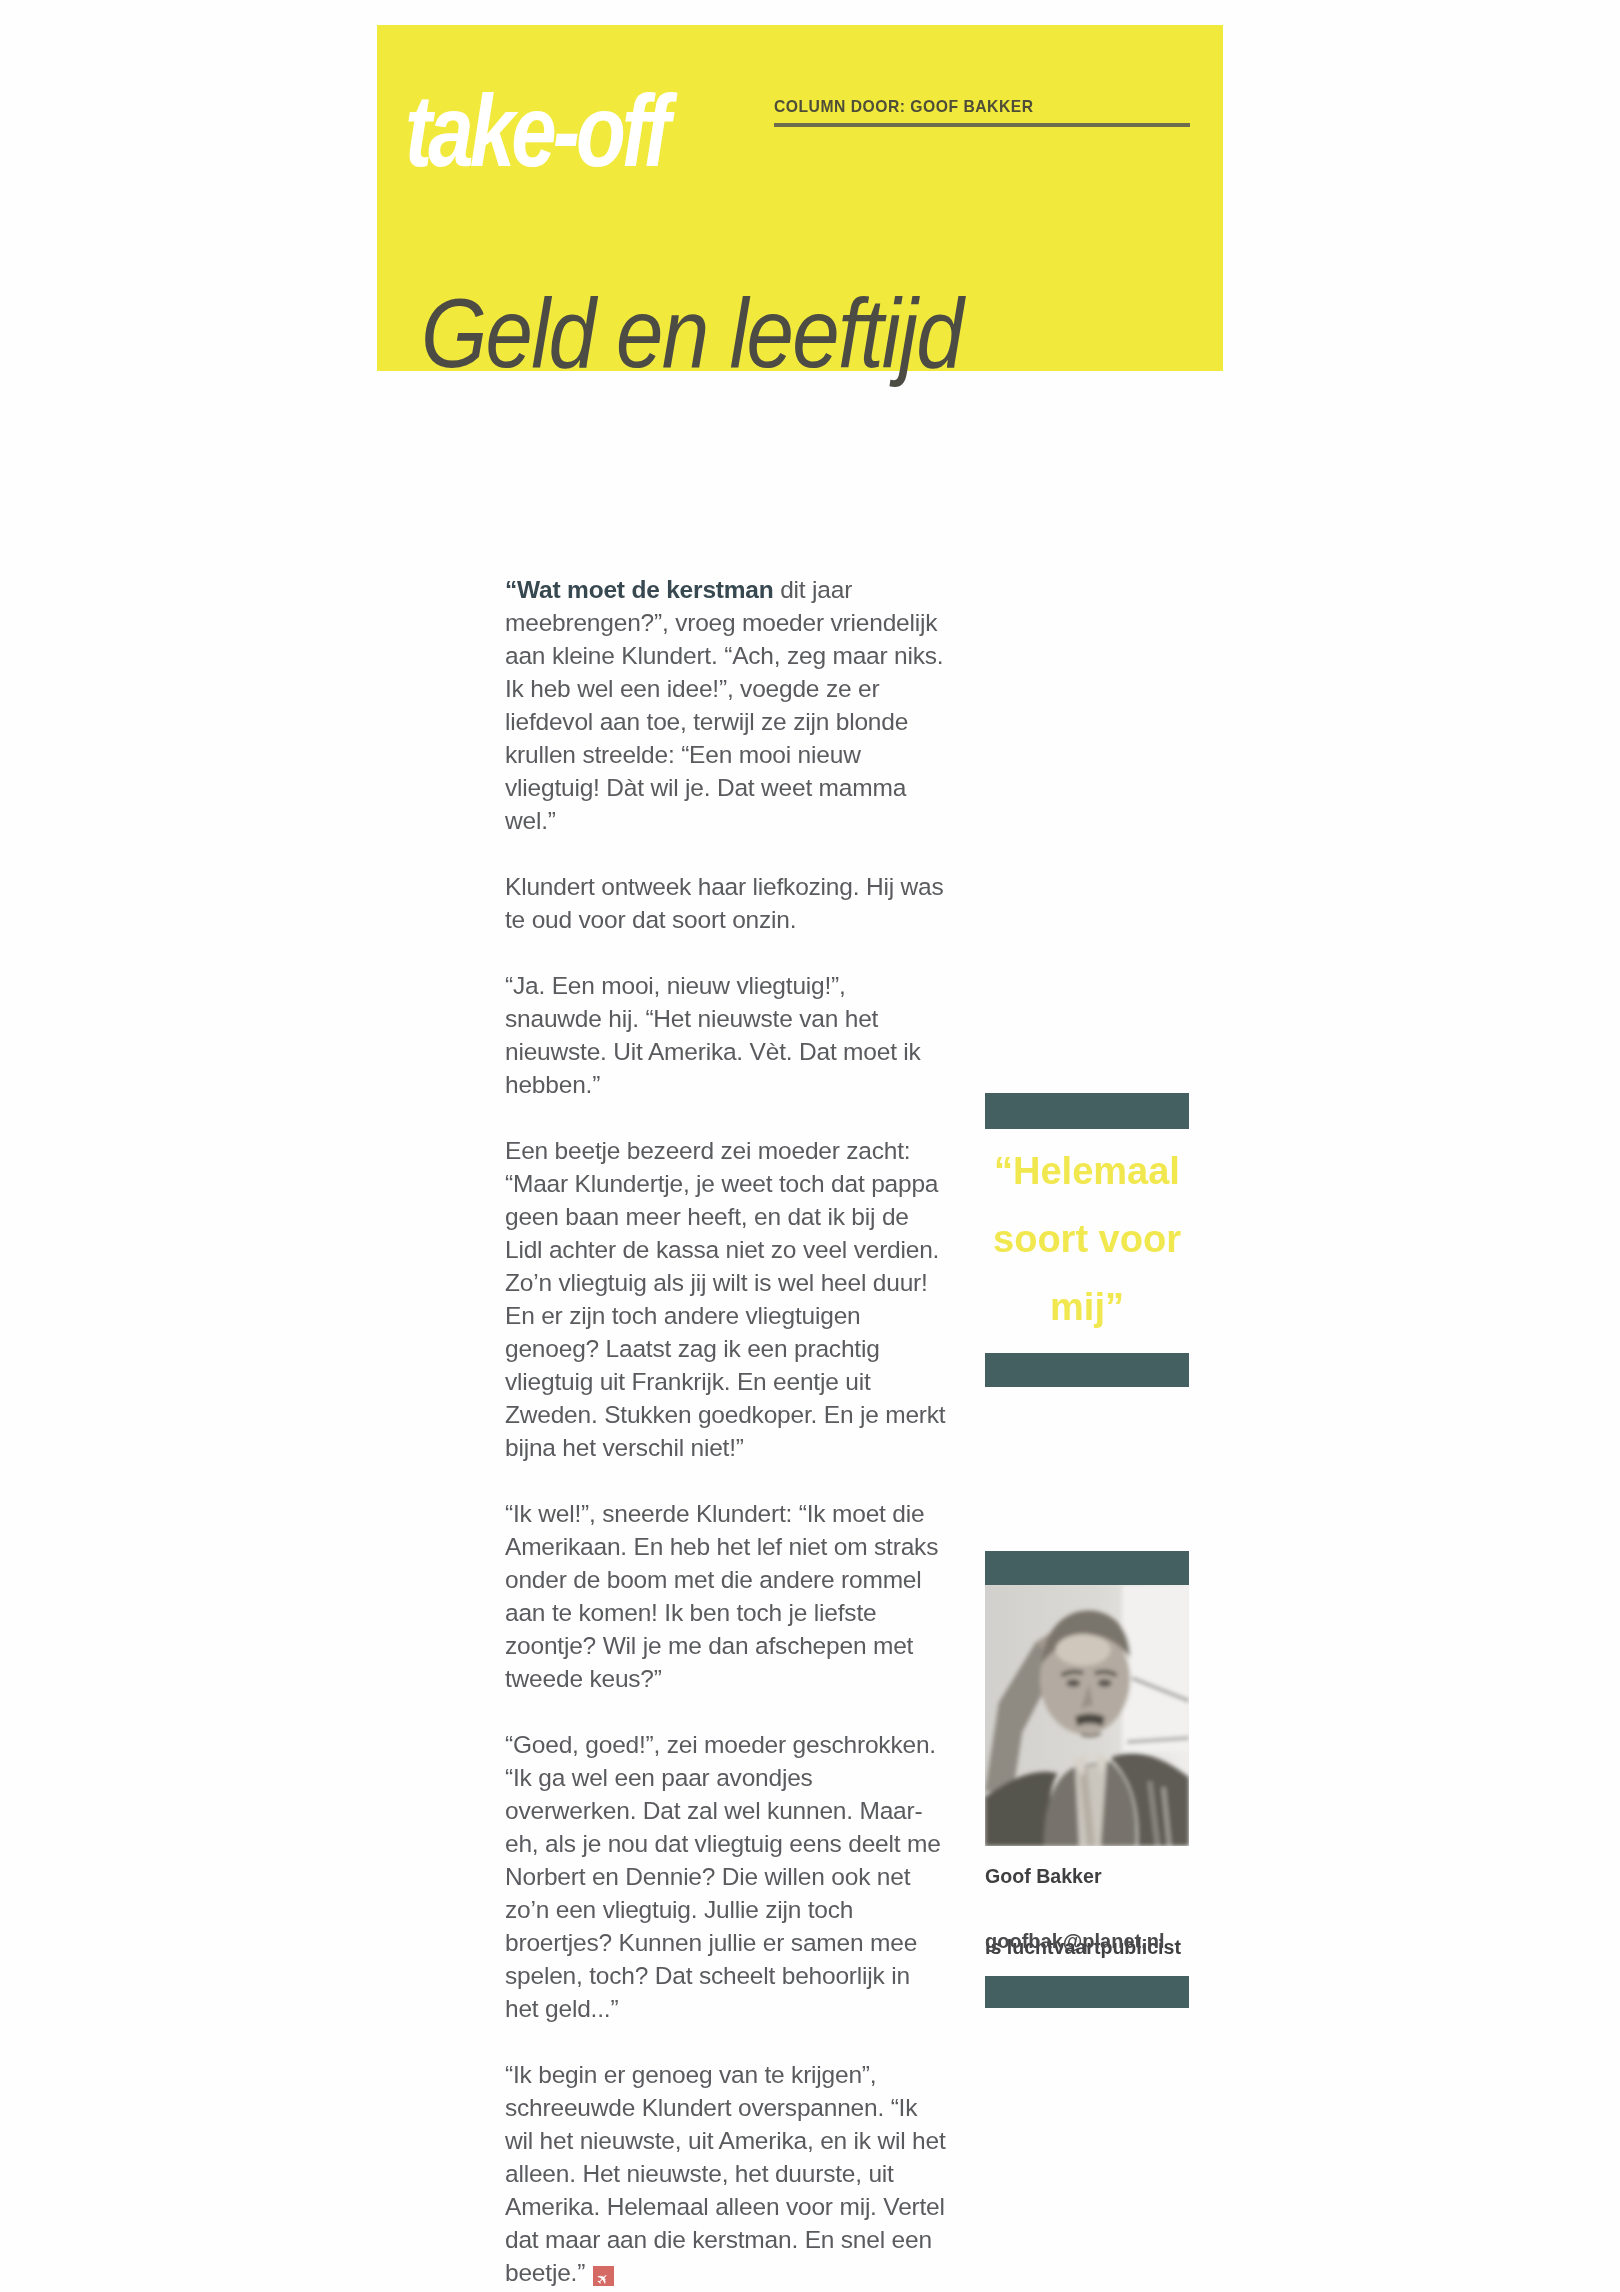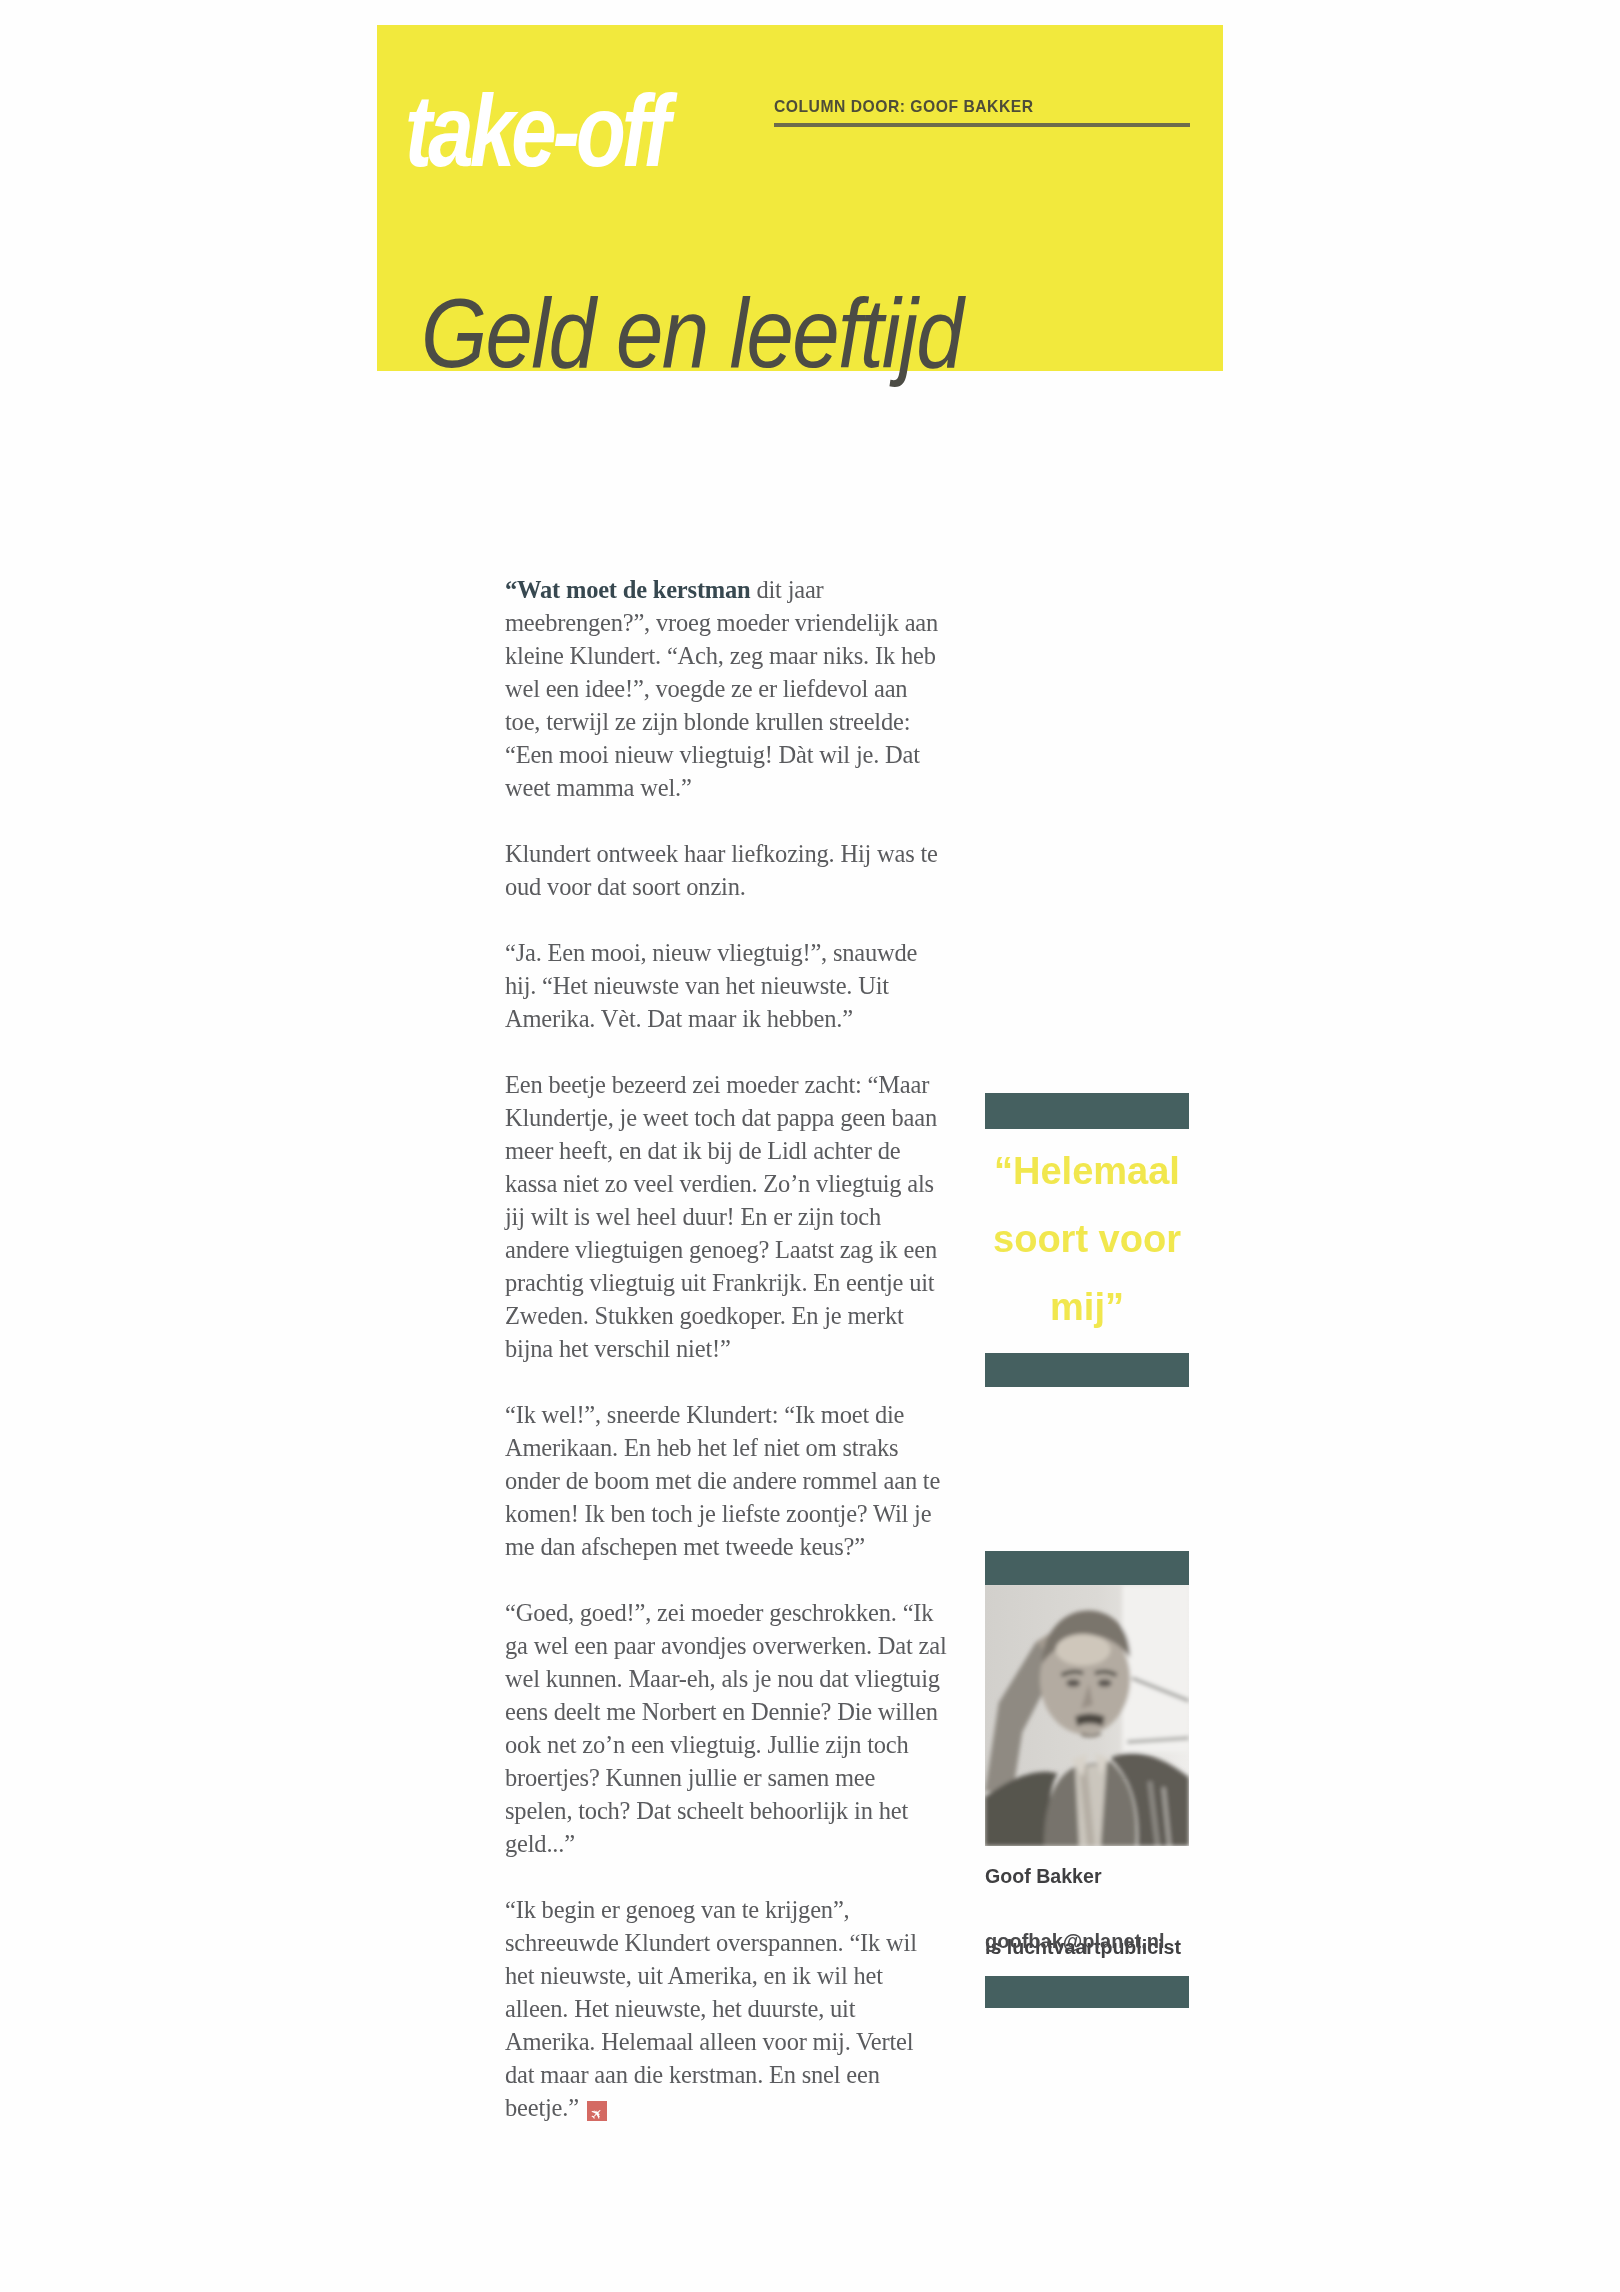--- a/index.html
+++ b/index.html
@@ -18,21 +18,21 @@
     color:#4e4d38;letter-spacing:0.5px;white-space:nowrap;
   }
   .credit-rule{position:absolute;left:774px;top:123px;width:416px;height:3.9px;background:#6d6c4c;}
   .page-title{
     position:absolute;left:421px;top:284px;font-size:98px;font-style:italic;font-weight:200;
     color:#4c4c45;letter-spacing:-2px;transform:scaleX(.87);transform-origin:left top;
     white-space:nowrap;line-height:1;
   }
   
   .article{position:absolute;left:505px;top:573px;width:446px;color:#5a5b5e;}
-  .article p{margin:0 4px 33px 0;font-size:24.5px;line-height:33px;letter-spacing:-0.2px;font-family:Liberation Serif, serif;}
+  .article p{margin:0 4px 33px 0;font-size:24.5px;line-height:33px;letter-spacing:-0.2px;}
   .article p strong{color:#374850;font-weight:bold;}
   
   .bar{position:absolute;left:985px;width:204px;background:#456060;}
   .bar.q-top{top:1093px;height:36px;}
   .bar.q-bottom{top:1353px;height:34px;}
   .bar.photo-top{top:1551px;height:34px;}
   .bar.rail-bottom{top:1976px;height:32px;}
   .pullquote{
     position:absolute;left:985px;top:1137px;width:204px;text-align:center;
     font-size:38px;font-weight:bold;color:#f1e74e;line-height:68px;
@@ -54,21 +54,21 @@
 
 <div class="banner"></div>
 <div class="logo">take-off</div>
 <div class="credit">COLUMN DOOR: GOOF BAKKER</div>
 <div class="credit-rule"></div>
 <div class="page-title">Geld en leeftijd</div>
 
 <div class="article">
   <p><strong>“Wat moet de kerstman</strong><span> dit jaar meebrengen?”, vroeg moeder vriendelijk aan kleine Klundert. “Ach, zeg maar niks. Ik heb wel een idee!”, voegde ze er liefdevol aan toe, terwijl ze zijn blonde krullen streelde: “Een mooi nieuw vliegtuig! Dàt wil je. Dat weet mamma wel.”</span></p>
   <p>Klundert ontweek haar liefkozing. Hij was te oud voor dat soort onzin.</p>
-  <p>“Ja. Een mooi, nieuw vliegtuig!”, snauwde hij. “Het nieuwste van het nieuwste. Uit Amerika. Vèt. Dat maar ik hebben.”</p>
+  <p>“Ja. Een mooi, nieuw vliegtuig!”, snauwde hij. “Het nieuwste van het nieuwste. Uit Amerika. Vèt. Dat moet ik hebben.”</p>
   <p>Een beetje bezeerd zei moeder zacht: “Maar Klundertje, je weet toch dat pappa geen baan meer heeft, en dat ik bij de Lidl achter de kassa niet zo veel verdien. Zo’n vliegtuig als jij wilt is wel heel duur! En er zijn toch andere vliegtuigen genoeg? Laatst zag ik een prachtig vliegtuig uit Frankrijk. En eentje uit Zweden. Stukken goedkoper. En je merkt bijna het verschil niet!”</p>
   <p>“Ik wel!”, sneerde Klundert: “Ik moet die Amerikaan. En heb het lef niet om straks onder de boom met die andere rommel aan te komen! Ik ben toch je liefste zoontje? Wil je me dan afschepen met tweede keus?”</p>
   <p>“Goed, goed!”, zei moeder geschrokken. “Ik ga wel een paar avondjes overwerken. Dat zal wel kunnen. Maar-eh, als je nou dat vliegtuig eens deelt me Norbert en Dennie? Die willen ook net zo’n een vliegtuig. Jullie zijn toch broertjes? Kunnen jullie er samen mee spelen, toch? Dat scheelt behoorlijk in het geld...”</p>
   <p><span>“Ik begin er genoeg van te krijgen”, schreeuwde Klundert overspannen. “Ik wil het nieuwste, uit Amerika, en ik wil het alleen. Het nieuwste, het duurste, uit Amerika. Helemaal alleen voor mij. Vertel dat maar aan die kerstman. En snel een beetje.”</span><span class="endmark"><i>✈</i></span></p>
 </div>
 
 <div class="bar q-top"></div>
 <div class="pullquote">
   <div>“Helemaal</div>
   <div>soort voor</div>

